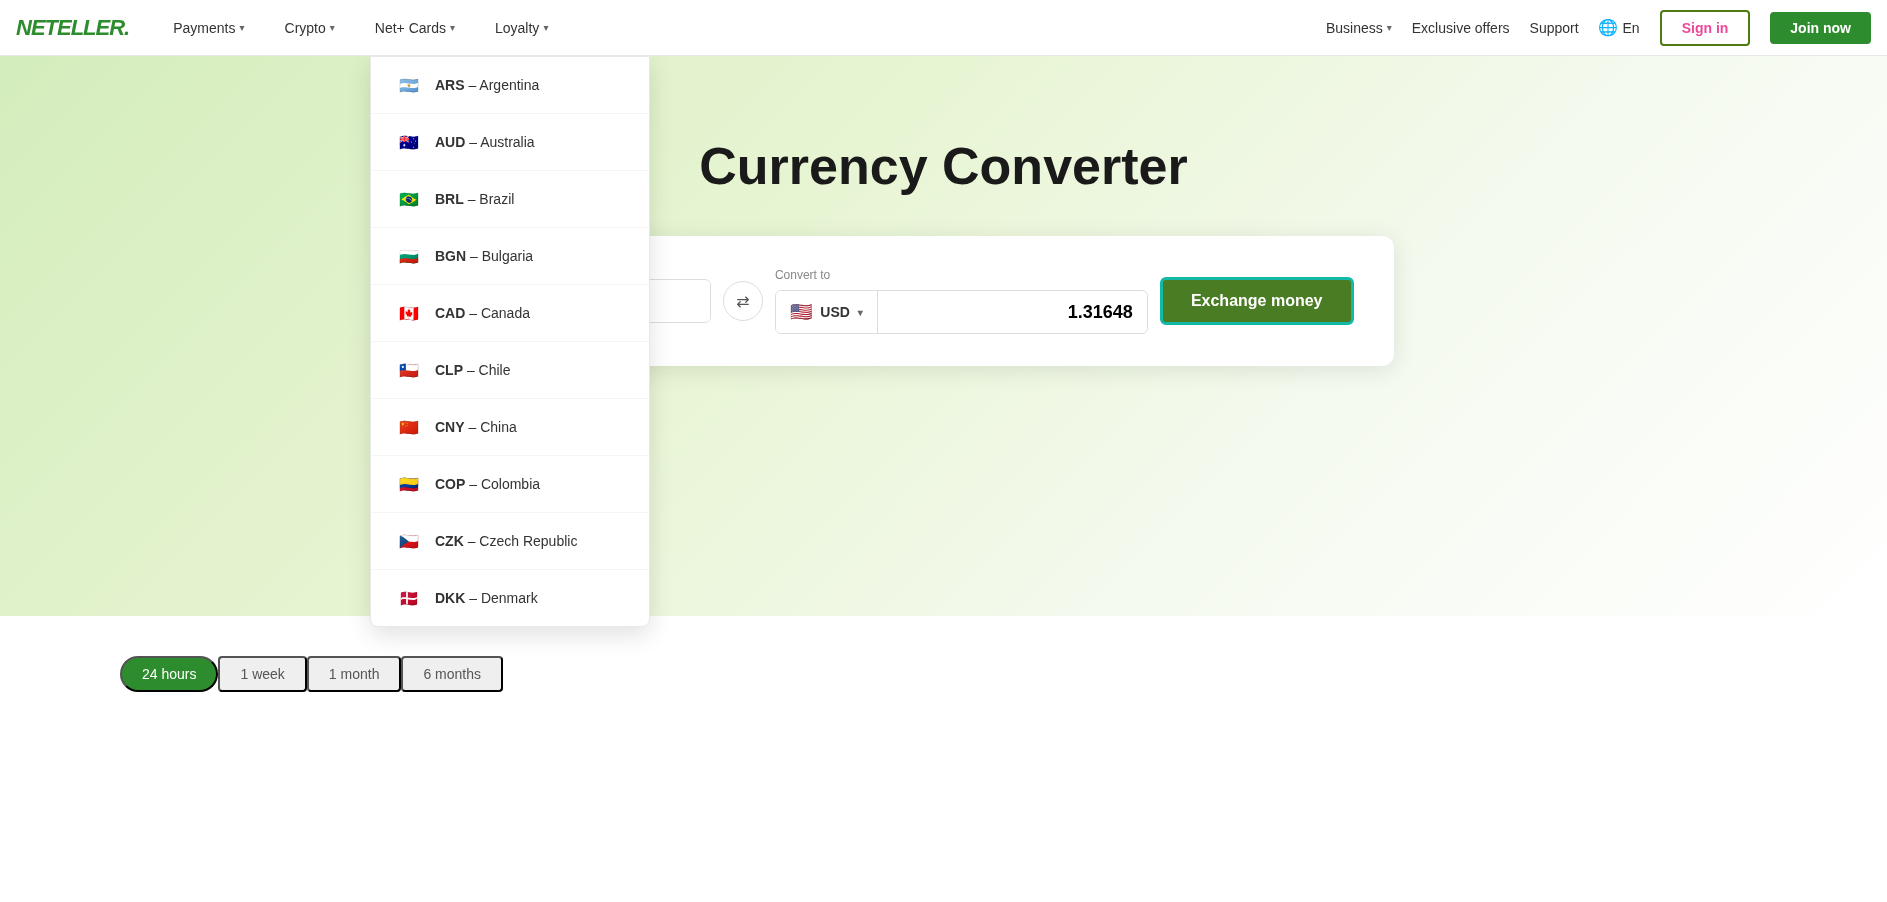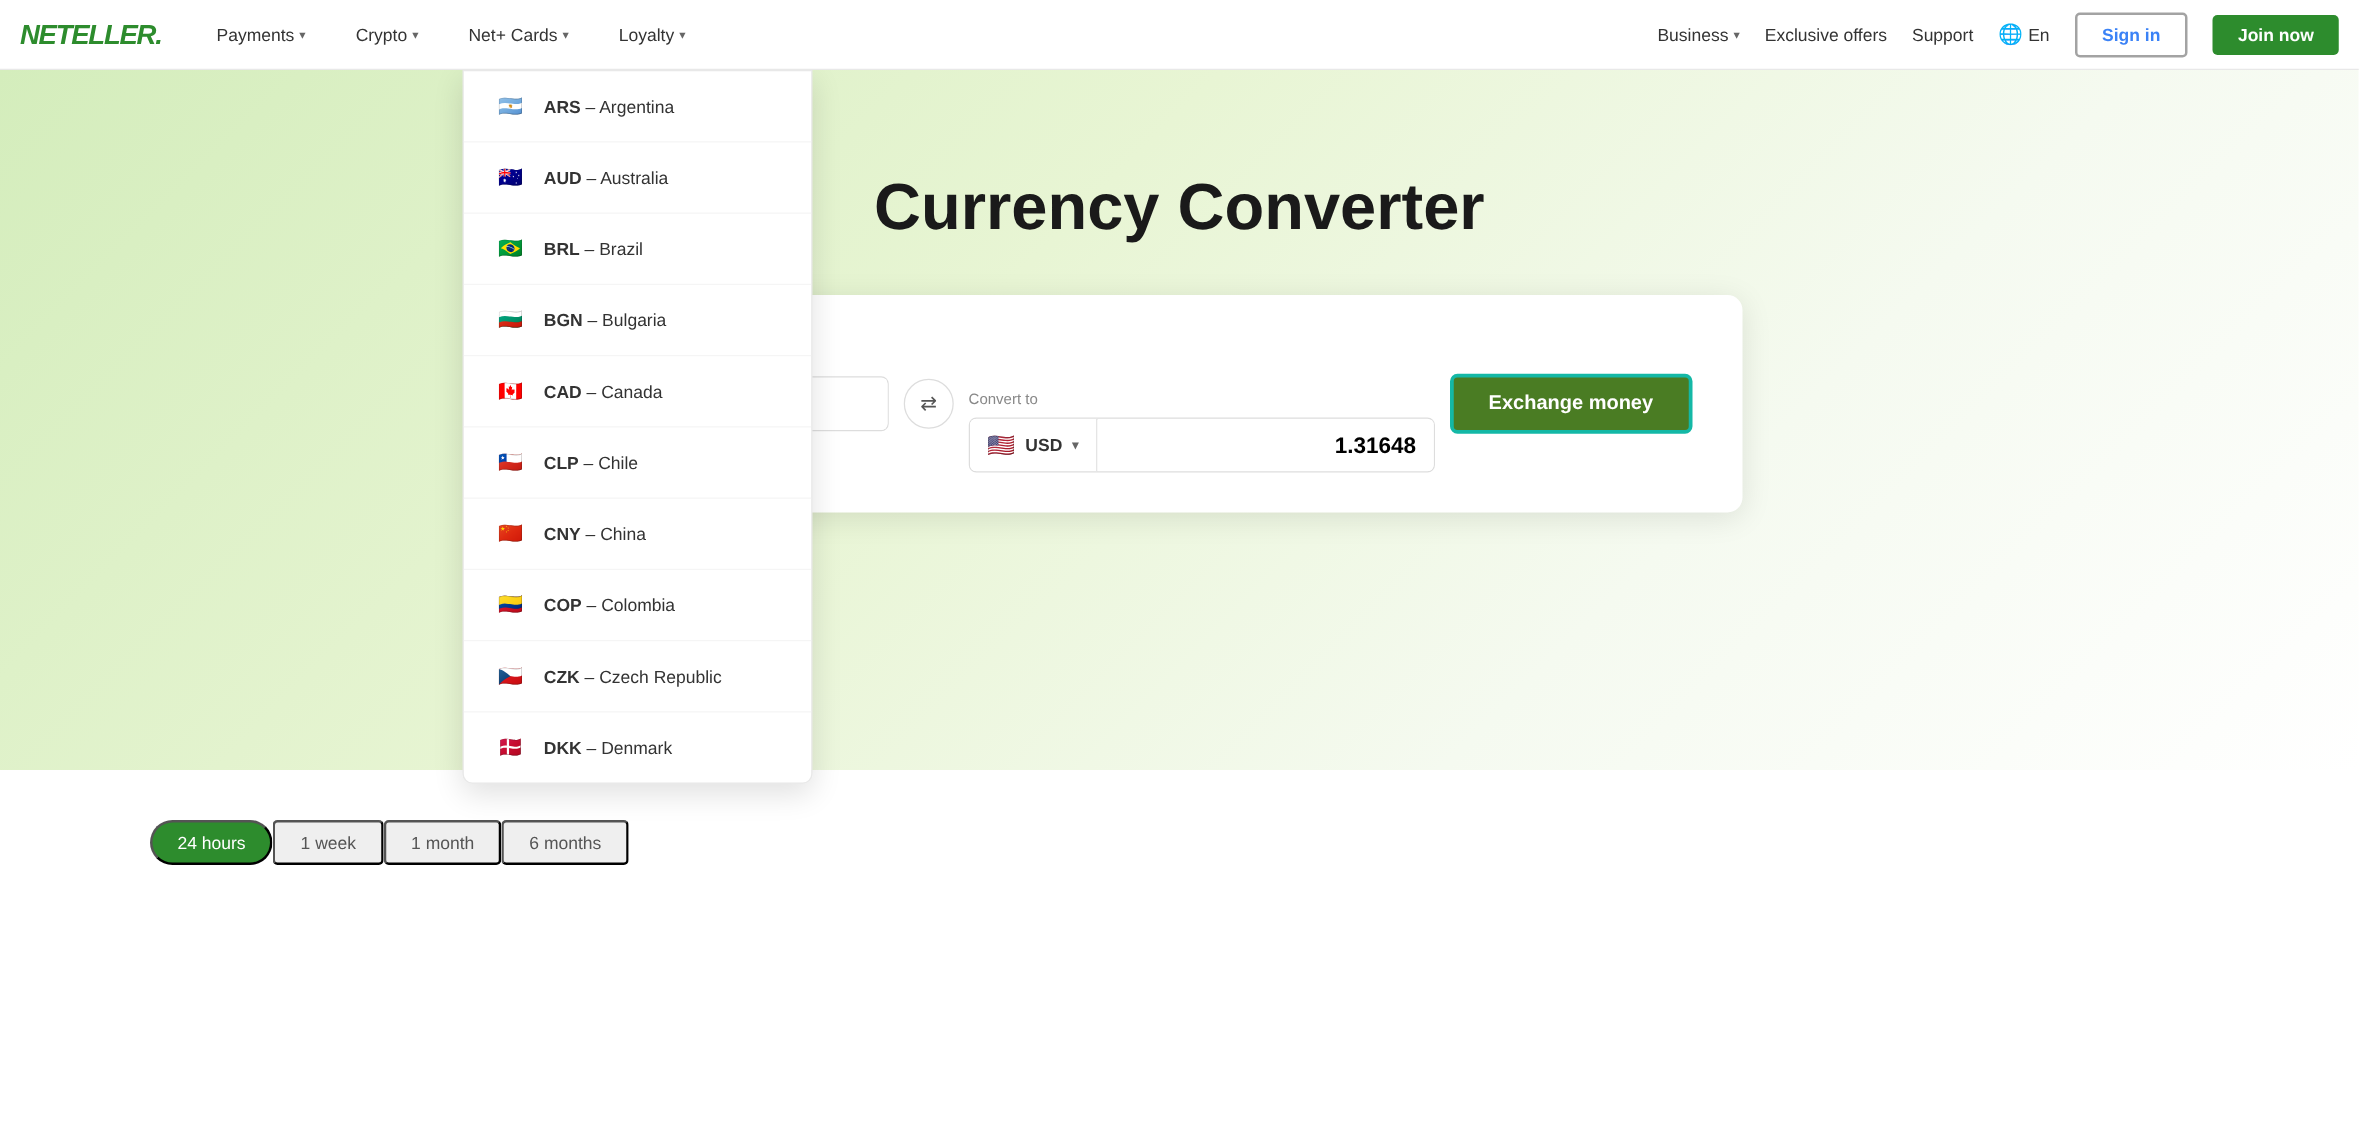--- a/index.html
+++ b/index.html
@@ -58,22 +58,22 @@
       color: #333;
       cursor: pointer;
       display: flex;
       align-items: center;
       gap: 4px;
       font-weight: 500;
     }
     .lang-icon { font-size: 16px; color: #666; }
     .btn-signin {
       padding: 8px 20px;
-      border: 2px solid #a3a3a3;
-      color: #3b82f6;
+      border: 2px solid #4d7c0f;
+      color: #ec4899;
       background: #fff;
       border-radius: 4px;
       font-size: 14px;
       font-weight: 600;
       cursor: pointer;
     }
     .btn-join {
       padding: 8px 20px;
       border: none;
       color: #fff;
@@ -160,21 +160,20 @@
       justify-content: center;
       cursor: pointer;
       font-size: 16px;
       color: #555;
       flex-shrink: 0;
     }
     .convert-label {
       font-size: 12px;
       color: #888;
       margin-bottom: 8px;
-      margin-top: 44px;
     }
     .btn-exchange {
       padding: 12px 28px;
       background: #4a7c23;
       color: #fff;
       border: 3px solid #14b8a6;
       border-radius: 6px;
       font-size: 16px;
       font-weight: 700;
       cursor: pointer;

